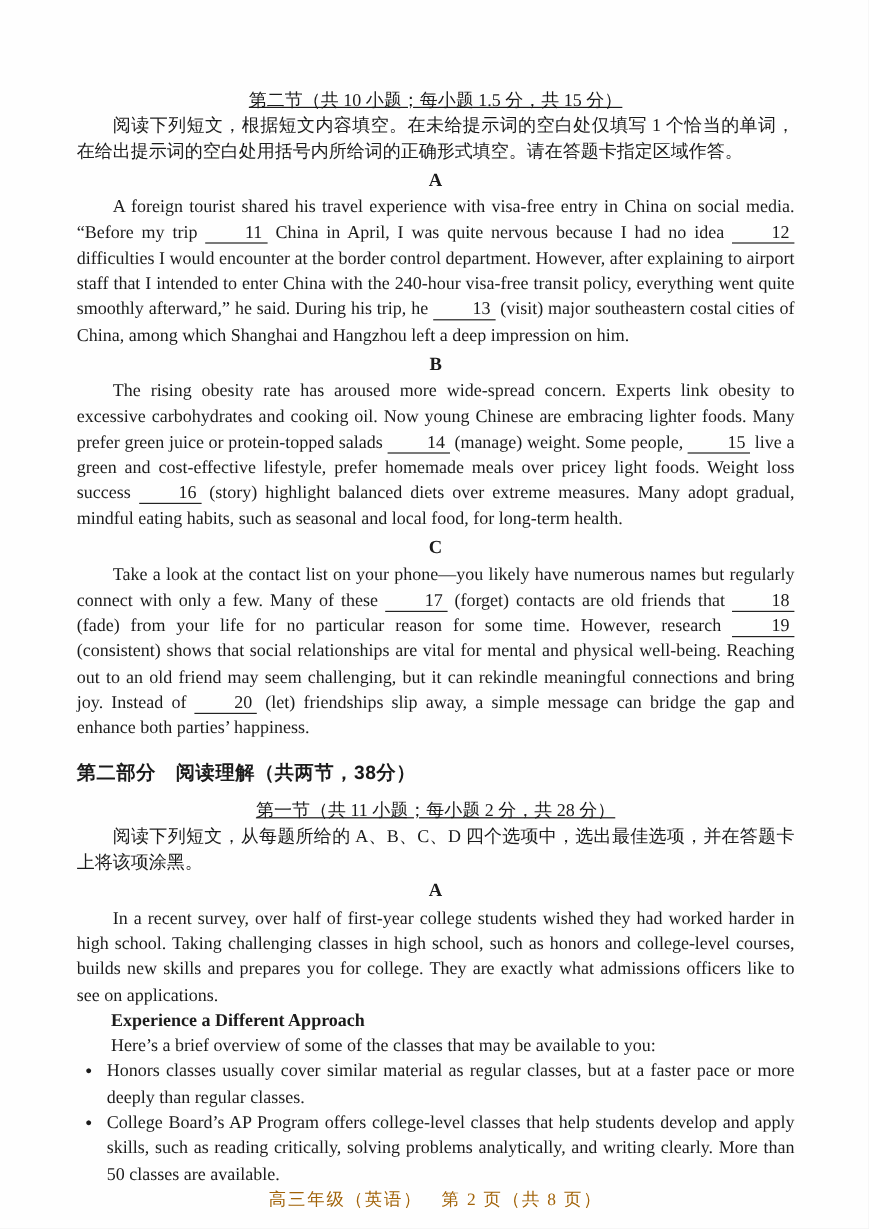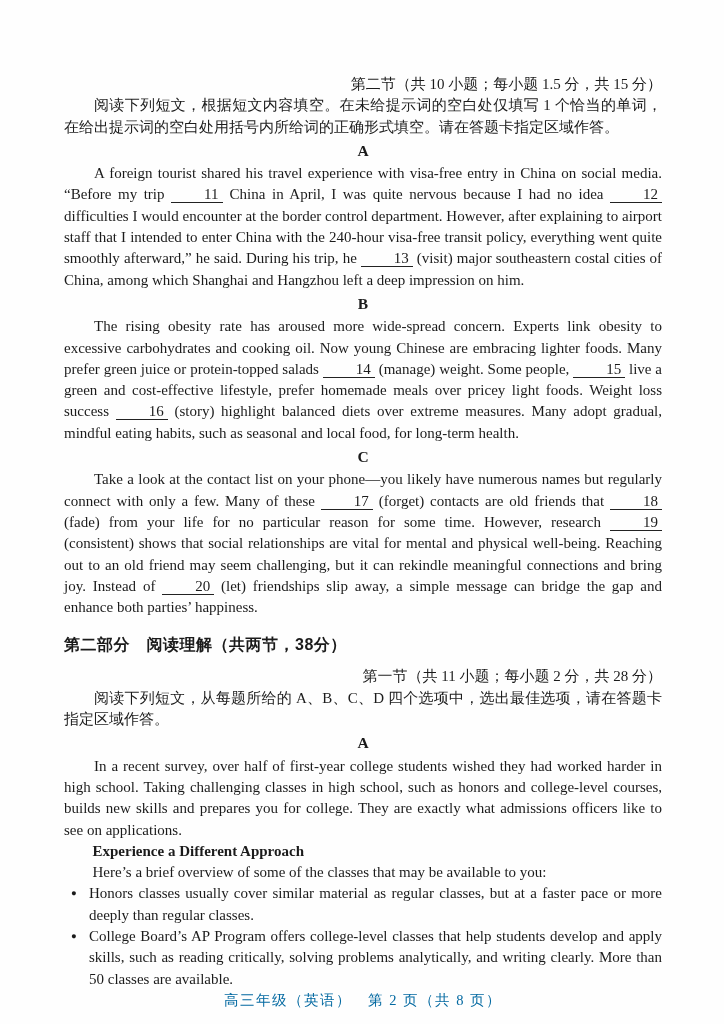--- a/index.html
+++ b/index.html
@@ -6,21 +6,21 @@
   .sheet {
     position:relative; box-sizing:border-box;
     width:724px; height:1024px; margin:0 auto;
     background:#fefefe;
     padding:74px 62px 30px 64px;
     display:flex; flex-direction:column;
     font-family:"Liberation Serif","DejaVu Serif",serif;
     font-size:15px; line-height:21.3px; color:#1b1b1b;
     overflow:hidden;
   }
-  .cn-line { margin:0; text-align:right; }
+  .cn-line { margin:0; text-align:center;text-decoration:underline; }
   .para { margin:0; text-align:justify; text-indent:2em; }
   .indent-line { margin:0; text-indent:1.9em; }
   .passage-label {
     text-align:center; font-weight:bold; font-size:15.5px;
     margin:2px 0 2px; line-height:21.3px;
   }
   .part-heading {
     font-family:"Liberation Sans","DejaVu Sans",sans-serif;
     font-weight:bold; font-size:16px; line-height:24px;
     margin:15px 0 9px; letter-spacing:0.5px;
@@ -32,21 +32,21 @@
     line-height:15px;
   }
   ul.bullets { margin:0; padding:0 0 0 25px; list-style:none; }
   ul.bullets li { position:relative; margin:0; text-align:justify; }
   ul.bullets li::before {
     content:"●"; position:absolute; left:-18px; top:0px;
     font-size:9.5px; line-height:21.3px;
   }
   .footer {
     margin-top:auto; text-align:center;
-    font-size:14.5px; color:#0369a1; letter-spacing:1.5px;
+    font-size:14.5px; color:#a16207; letter-spacing:1.5px;
   }
 </style>
 </head>
 <body>
 
 <div class="sheet">
 
   <section>
     <p class="cn-line">第二节（共 10 小题；每小题 1.5 分，共 15 分）</p>
     <p class="para">阅读下列短文，根据短文内容填空。在未给提示词的空白处仅填写 1 个恰当的单词，在给出提示词的空白处用括号内所给词的正确形式填空。请在答题卡指定区域作答。</p>
@@ -63,21 +63,21 @@
 
     <div>
       <div class="passage-label">C</div>
       <p class="para">Take a look at the contact list on your phone—you likely have numerous names but regularly connect with only a few. Many of these <span class="blank">17</span> (forget) contacts are old friends that <span class="blank">18</span> (fade) from your life for no particular reason for some time. However, research <span class="blank">19</span> (consistent) shows that social relationships are vital for mental and physical well-being. Reaching out to an old friend may seem challenging, but it can rekindle meaningful connections and bring joy. Instead of <span class="blank">20</span> (let) friendships slip away, a simple message can bridge the gap and enhance both parties’ happiness.</p>
     </div>
   </section>
 
   <section>
     <h2 class="part-heading">第二部分　阅读理解（共两节，38分）</h2>
     <p class="cn-line">第一节（共 11 小题；每小题 2 分，共 28 分）</p>
-    <p class="para">阅读下列短文，从每题所给的 A、B、C、D 四个选项中，选出最佳选项，请在答题卡指定区域作答。</p>
+    <p class="para">阅读下列短文，从每题所给的 A、B、C、D 四个选项中，选出最佳选项，并在答题卡上将该项涂黑。</p>
 
     <div>
       <div class="passage-label">A</div>
       <p class="para">In a recent survey, over half of first-year college students wished they had worked harder in high school. Taking challenging classes in high school, such as honors and college-level courses, builds new skills and prepares you for college. They are exactly what admissions officers like to see on applications.</p>
       <p class="indent-line bold">Experience a Different Approach</p>
       <p class="indent-line">Here’s a brief overview of some of the classes that may be available to you:</p>
       <ul class="bullets">
         <li>Honors classes usually cover similar material as regular classes, but at a faster pace or more deeply than regular classes.</li>
         <li>College Board’s AP Program offers college-level classes that help students develop and apply skills, such as reading critically, solving problems analytically, and writing clearly. More than 50 classes are available.</li>
       </ul>

